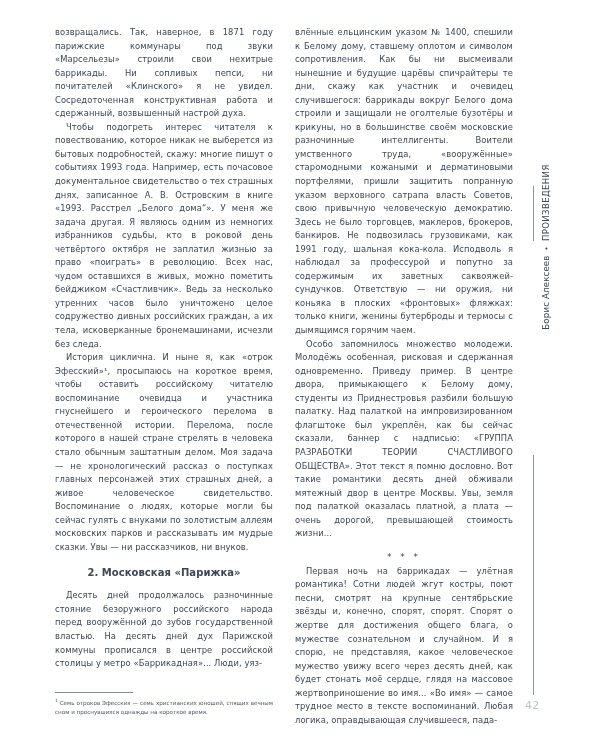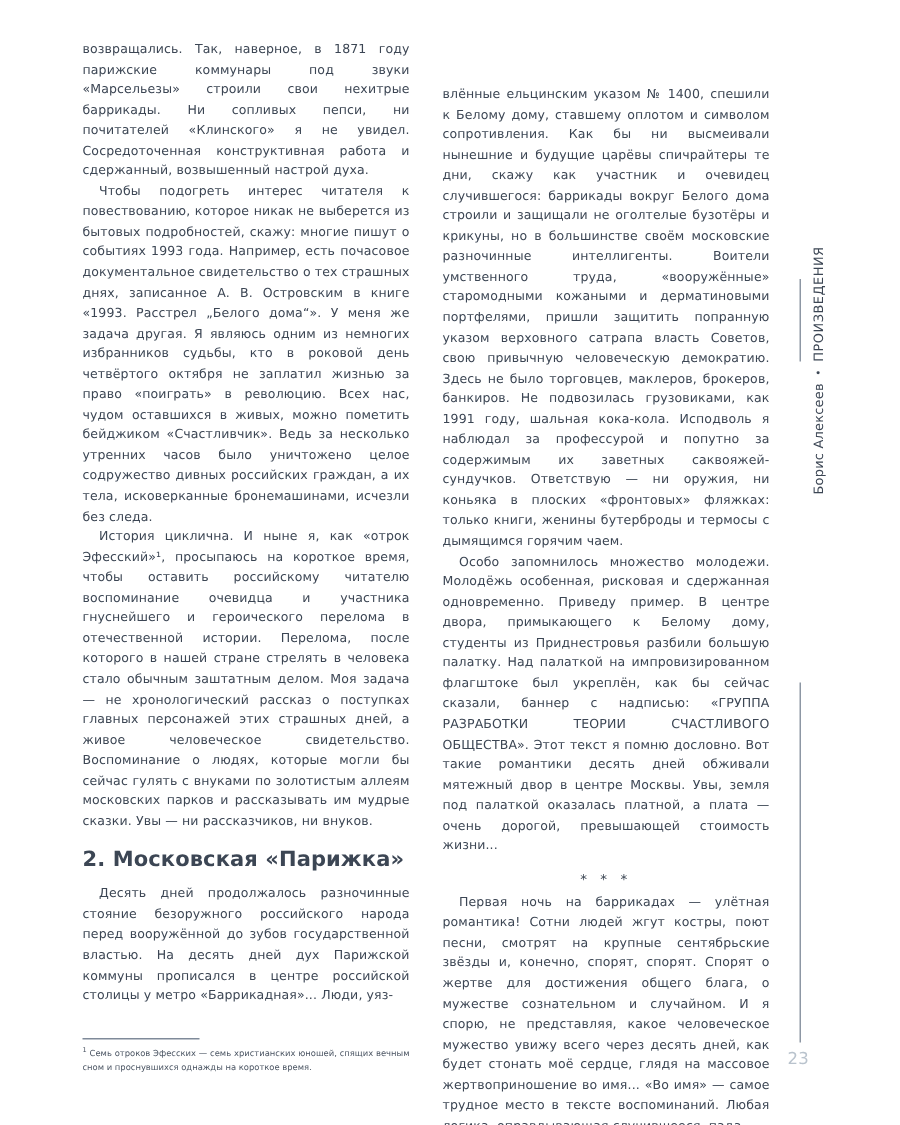--- a/index.html
+++ b/index.html
@@ -28,38 +28,38 @@
     top: 26px;
     width: 458px;
     height: 690px;
     display: flex;
     gap: 22px;
   }
   .col {
     width: 218px;
     position: relative;
   }
-  .col-left  { display: flex; flex-direction: column; }
-  .col-right { display: flex; flex-direction: column; margin-top: 30px; }
+  .col-left  { display: flex; flex-direction: column; align-items: center; }
+  .col-right { display: flex; flex-direction: column; }
 
   p.body {
     margin: 0;
     text-align: justify;
     text-justify: inter-word;
     font-size: 8.35px;
     line-height: 13.55px;
     letter-spacing: 0.01em;
     text-indent: 11px;
     hyphens: manual;
   }
   p.cont { text-indent: 0; }
 
   h2.section {
     margin: 13px 0 10px 0;
-    font-size: 14px;
+    font-size: 10px;
     line-height: 12px;
     font-weight: bold;
     text-align: left;
     text-indent: 0;
     letter-spacing: 0.005em;
   }
 
   .stars {
     margin: 11px 0 3px 0;
     text-align: center;
@@ -174,15 +174,15 @@
   </div>
 
   <div id="sidebar">
     <div class="v-rule v-rule-top"></div>
     <div class="v-rule v-rule-bottom"></div>
     <div class="v-text">
       <span class="author">Борис Алексеев</span><span class="dot">•</span><span class="works">ПРОИЗВЕДЕНИЯ</span>
     </div>
   </div>
 
-  <div id="page-number">23</div>
+  <div id="page-number">42</div>
 
 </div>
 
 </body></html>

